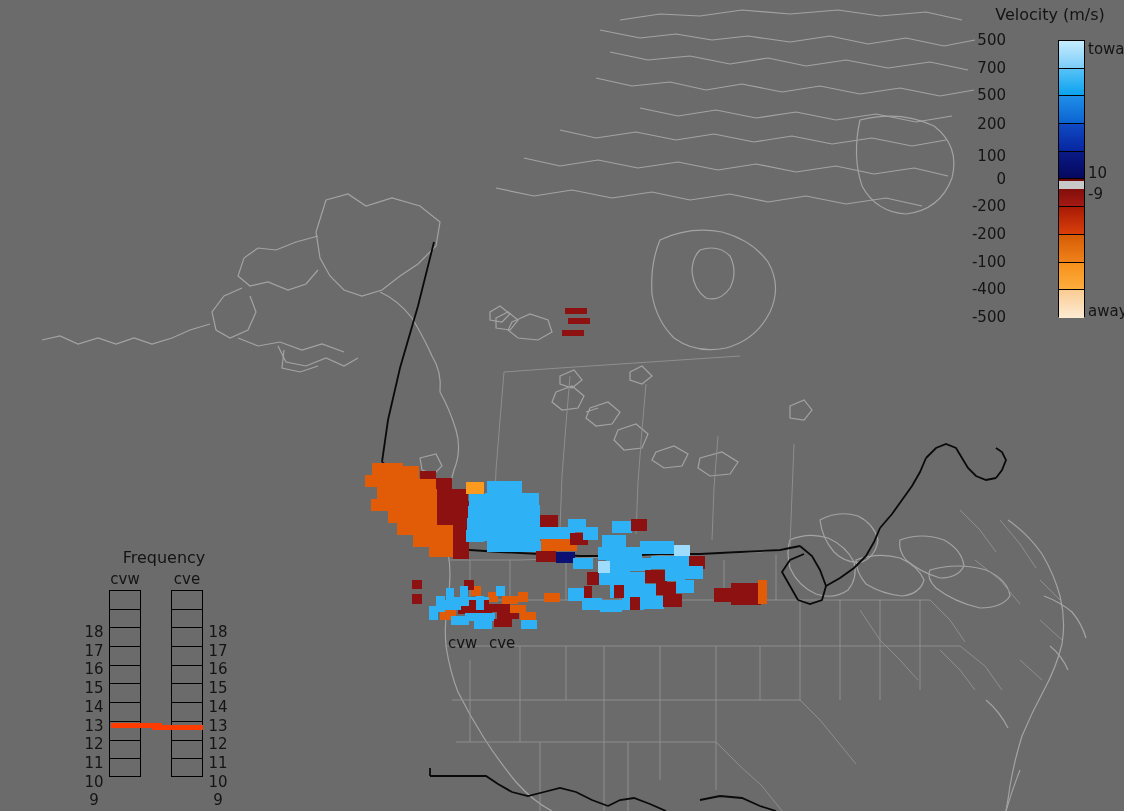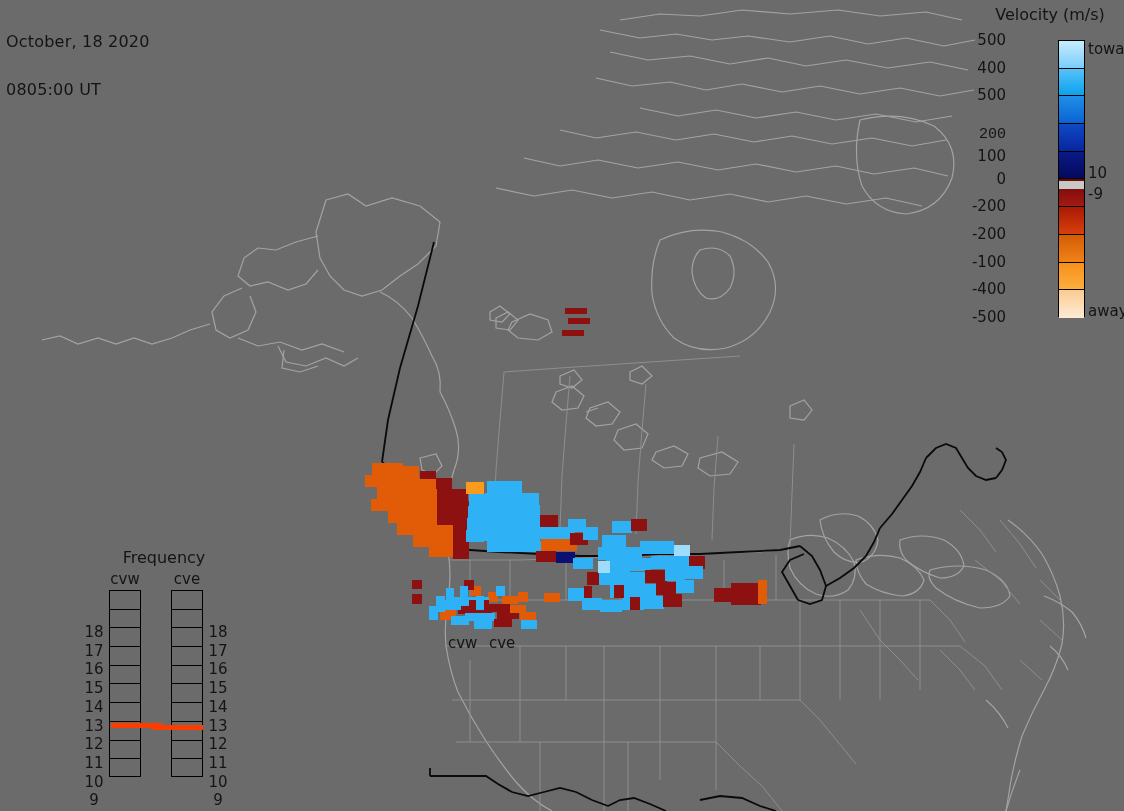--- a/index.html
+++ b/index.html
@@ -316,45 +316,41 @@
       <div class="rcell" style="left: 412px; top: 580px; width: 10px; height: 9px; background: rgb(142, 17, 17);"></div>
       <div class="rcell" style="left: 494px; top: 619px; width: 18px; height: 8px; background: rgb(142, 17, 17);"></div>
       <div class="rcell" style="left: 565px; top: 308px; width: 22px; height: 6px; background: rgb(142, 17, 17);"></div>
       <div class="rcell" style="left: 568px; top: 318px; width: 22px; height: 6px; background: rgb(142, 17, 17);"></div>
       <div class="rcell" style="left: 562px; top: 330px; width: 22px; height: 6px; background: rgb(142, 17, 17);"></div>
     </div>
 
   <span class="map-label" id="map-label-cvw">cvw</span>
   <span class="map-label" id="map-label-cve">cve</span>
 
-  <div id="timestamp">
-    <div>October, 18 2020</div>
-    <div>0805:00 UT</div>
-  </div>
 
   <div id="velocity-legend">
     <div id="velocity-title">Velocity (m/s)</div>
     <div id="cbar">
         <div class="cband" style="height: 27.7px; background: linear-gradient(rgb(198, 236, 253), rgb(123, 205, 250));"></div>
         <div class="cband" style="height: 27.7px; background: linear-gradient(rgb(87, 194, 248), rgb(10, 162, 238));"></div>
         <div class="cband" style="height: 27.7px; background: linear-gradient(rgb(31, 143, 232), rgb(11, 99, 210));"></div>
         <div class="cband" style="height: 27.7px; background: linear-gradient(rgb(15, 74, 196), rgb(7, 38, 160));"></div>
         <div class="cband" style="height: 27.7px; background: linear-gradient(rgb(10, 26, 134), rgb(5, 8, 94));"></div>
         <div class="cband" style="height: 27.7px; background: linear-gradient(rgb(109, 7, 7), rgb(165, 26, 20));"></div>
         <div class="cband" style="height: 27.7px; background: linear-gradient(rgb(168, 26, 6), rgb(217, 64, 10));"></div>
         <div class="cband" style="height: 27.7px; background: linear-gradient(rgb(213, 92, 4), rgb(240, 130, 26));"></div>
         <div class="cband" style="height: 27.7px; background: linear-gradient(rgb(246, 144, 26), rgb(252, 174, 62));"></div>
         <div class="cband" style="height: 27.7px; background: linear-gradient(rgb(251, 203, 146), rgb(253, 236, 212));"></div>
       </div>
     <div id="zeroband" style="background: rgb(200, 200, 200);"></div>
     <div id="cbar-ticks">
         <div class="cb-tick" style="top: 29px;">500</div>
-        <div class="cb-tick" style="top: 56.7px;">400</div>
+        <div class="cb-tick" style="top: 56.7px;">700</div>
         <div class="cb-tick" style="top: 84.4px;">500</div>
-        <div class="cb-tick" style="top: 124px; font-family: Liberation Mono, monospace;">200</div>
+        <div class="cb-tick" style="top: 113px;">200</div>
         <div class="cb-tick" style="top: 145px;">100</div>
         <div class="cb-tick" style="top: 167.5px;">0</div>
         <div class="cb-tick" style="top: 195.2px;">-200</div>
         <div class="cb-tick" style="top: 222.9px;">-200</div>
         <div class="cb-tick" style="top: 250.6px;">-100</div>
         <div class="cb-tick" style="top: 278.3px;">-400</div>
         <div class="cb-tick" style="top: 306px;">-500</div>
       </div>
     <div class="cb-side" style="top:38px">toward</div>
     <div class="cb-side" style="top:162px">10</div>

